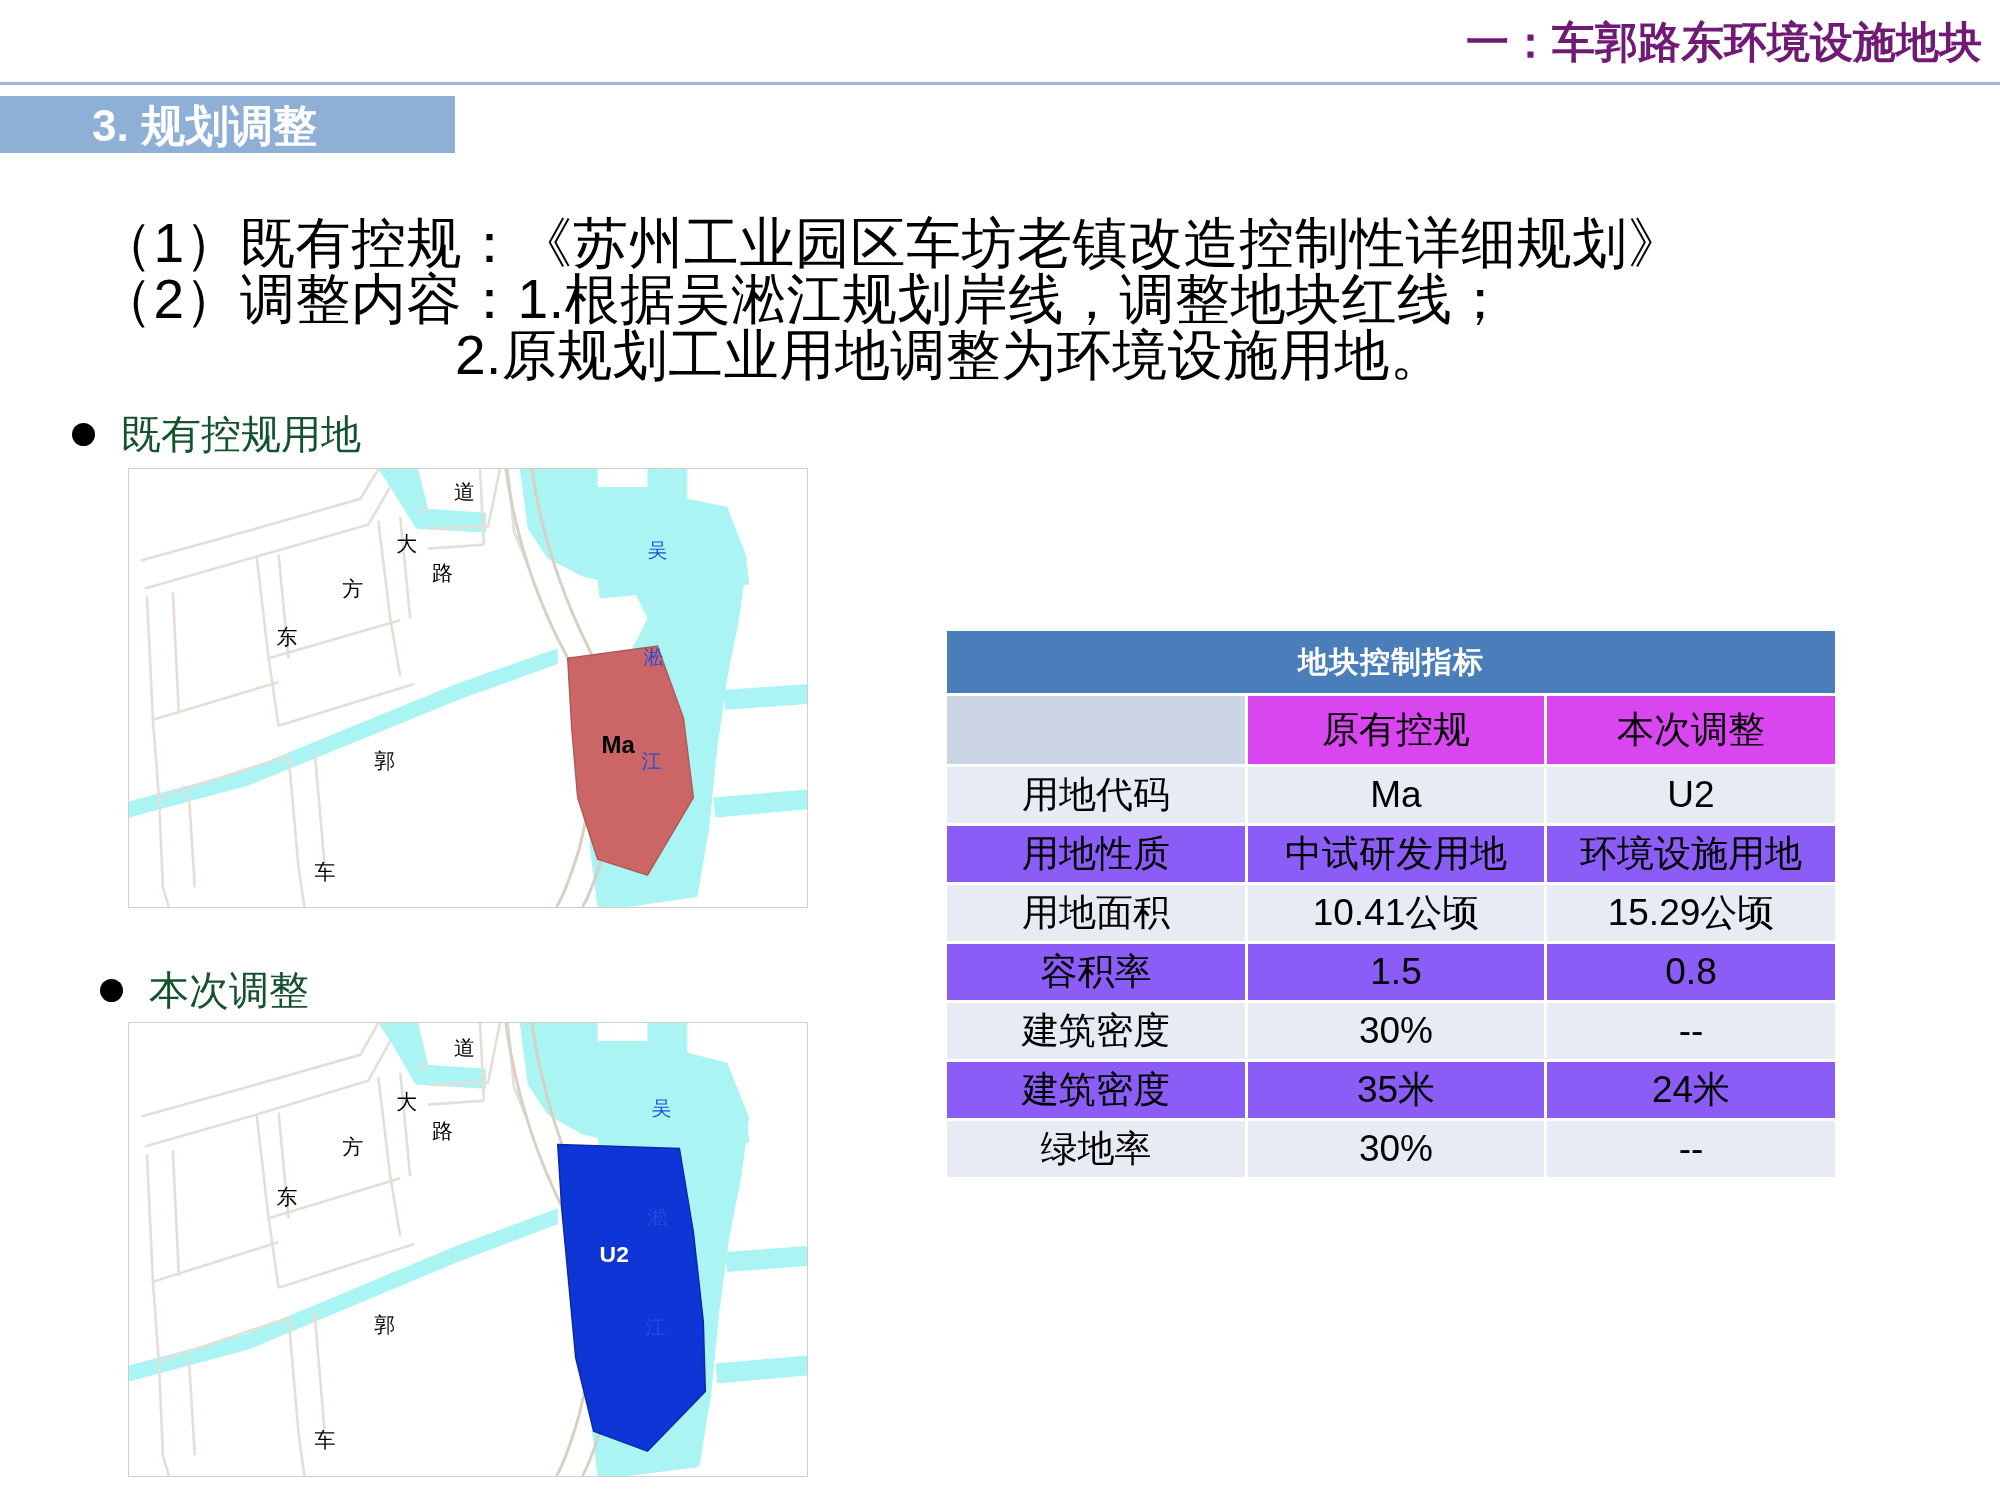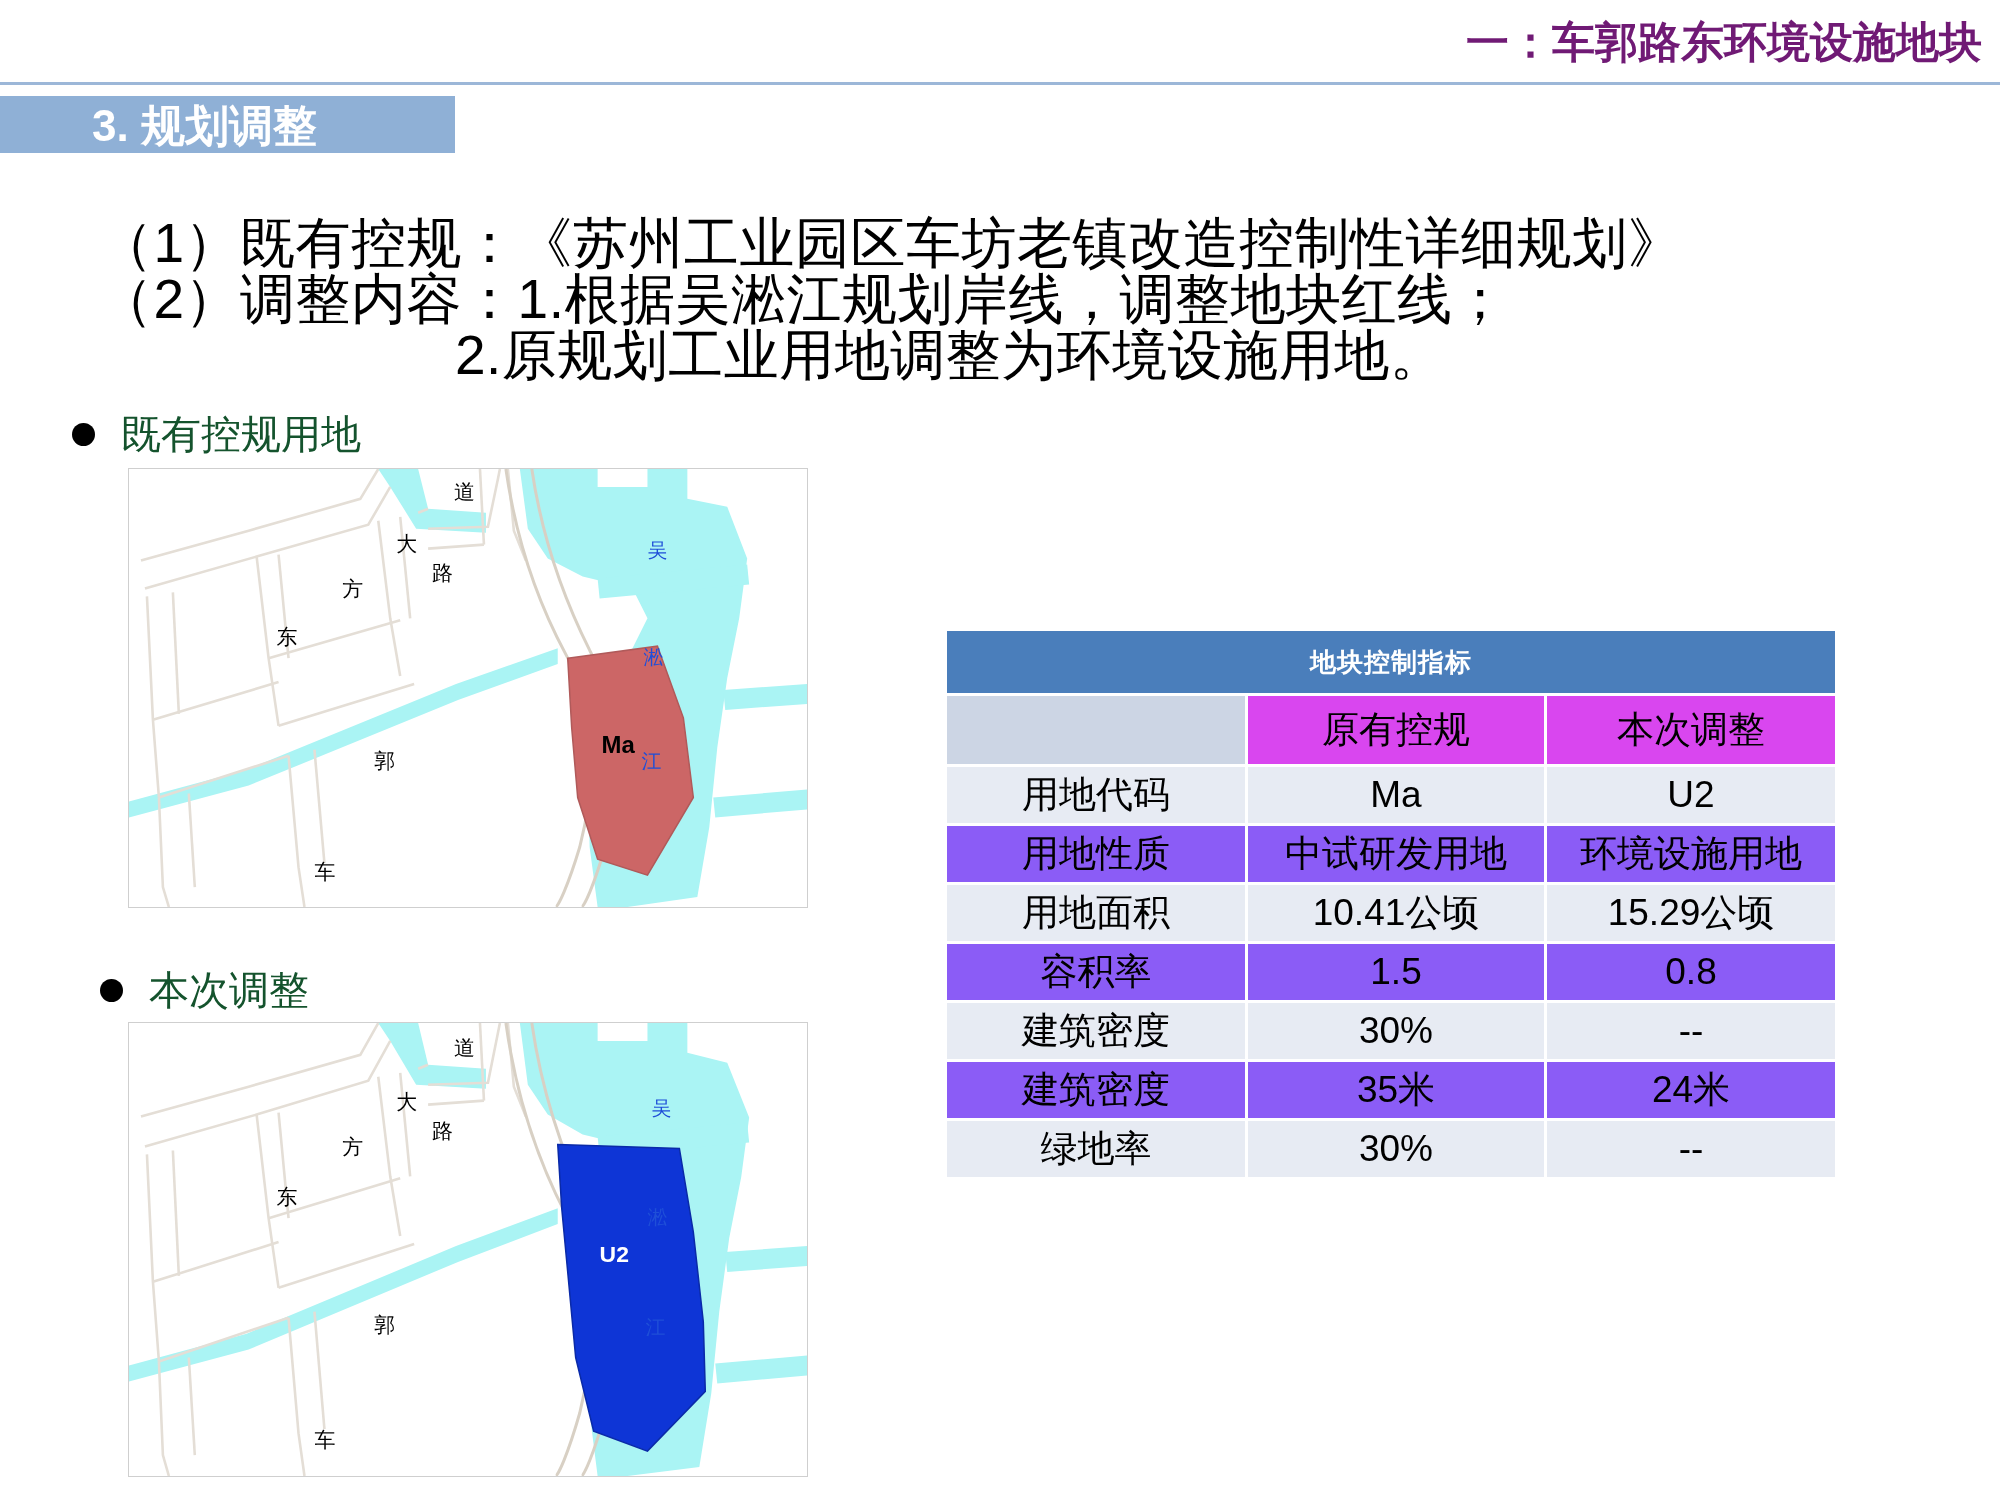--- a/index.html
+++ b/index.html
@@ -114,21 +114,21 @@
     left: 944px;
     top: 628px;
     width: 888px;
     border-collapse: separate;
     border-spacing: 3px;
     table-layout: fixed;
   }
   #indicator-table .tbl-title {
     background: #4a7ebb;
     color: #ffffff;
-    font-size: 26px;
+    font-size: 30px;
     font-weight: 700;
     text-align: center;
     height: 62px;
     letter-spacing: 1px;
   }
   #indicator-table th,
   #indicator-table td {
     text-align: center;
     font-size: 37px;
     font-weight: 400;

